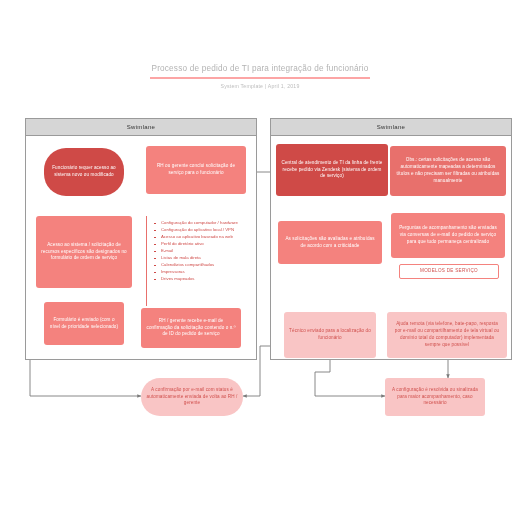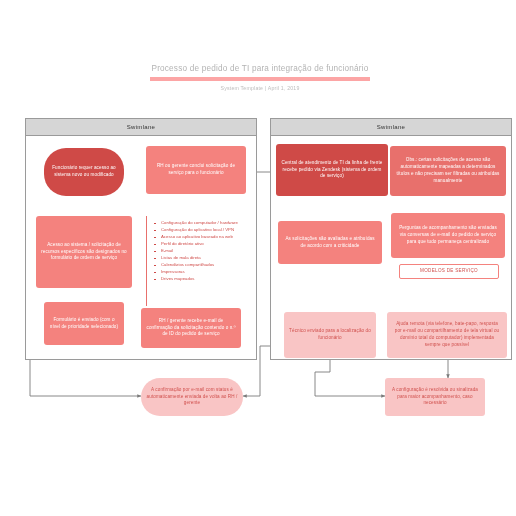--- a/index.html
+++ b/index.html
@@ -10,21 +10,21 @@
     position:relative;
     overflow:hidden;
   }
   #canvas{position:absolute;inset:0;}
   svg#wires{position:absolute;left:0;top:0;width:516px;height:516px;pointer-events:none;}
 
   
   .title-wrap{position:absolute;left:150px;top:64px;width:220px;text-align:center;}
   .doc-title{
     font-size:8.2px;color:#b3b3b3;letter-spacing:.2px;
-    padding-bottom:4px;border-bottom:4px solid #fca5a5;
+    padding-bottom:4px;border-bottom:2px solid #fca5a5;
     white-space:nowrap;
   }
   .doc-sub{font-size:5.2px;color:#bdbdbd;margin-top:4px;letter-spacing:.2px;}
 
   
   .lane{position:absolute;border:1px solid #9a9a9a;background:#ffffff;}
   .lane-head{
     height:16px;background:#d6d6d6;border-bottom:1px solid #9a9a9a;
     display:flex;align-items:center;justify-content:center;
     font-size:6px;color:#333;letter-spacing:.3px;

